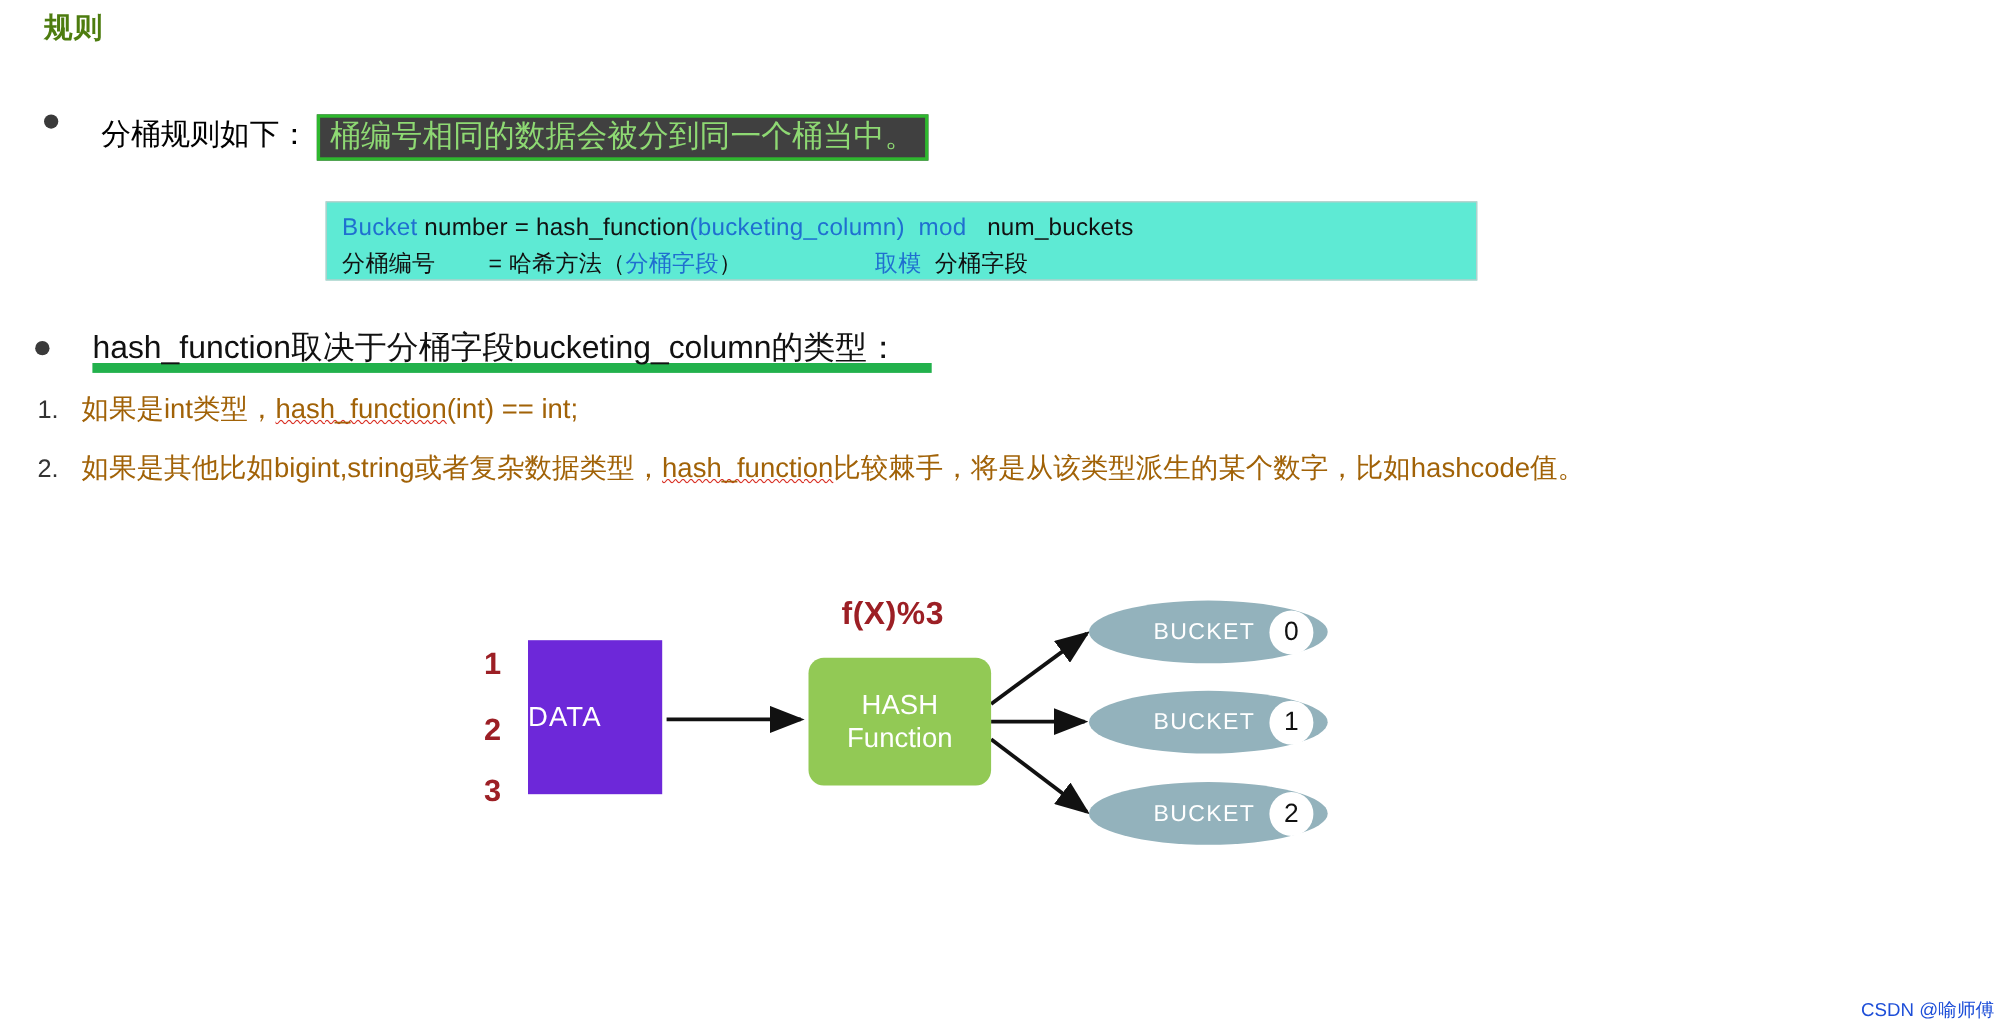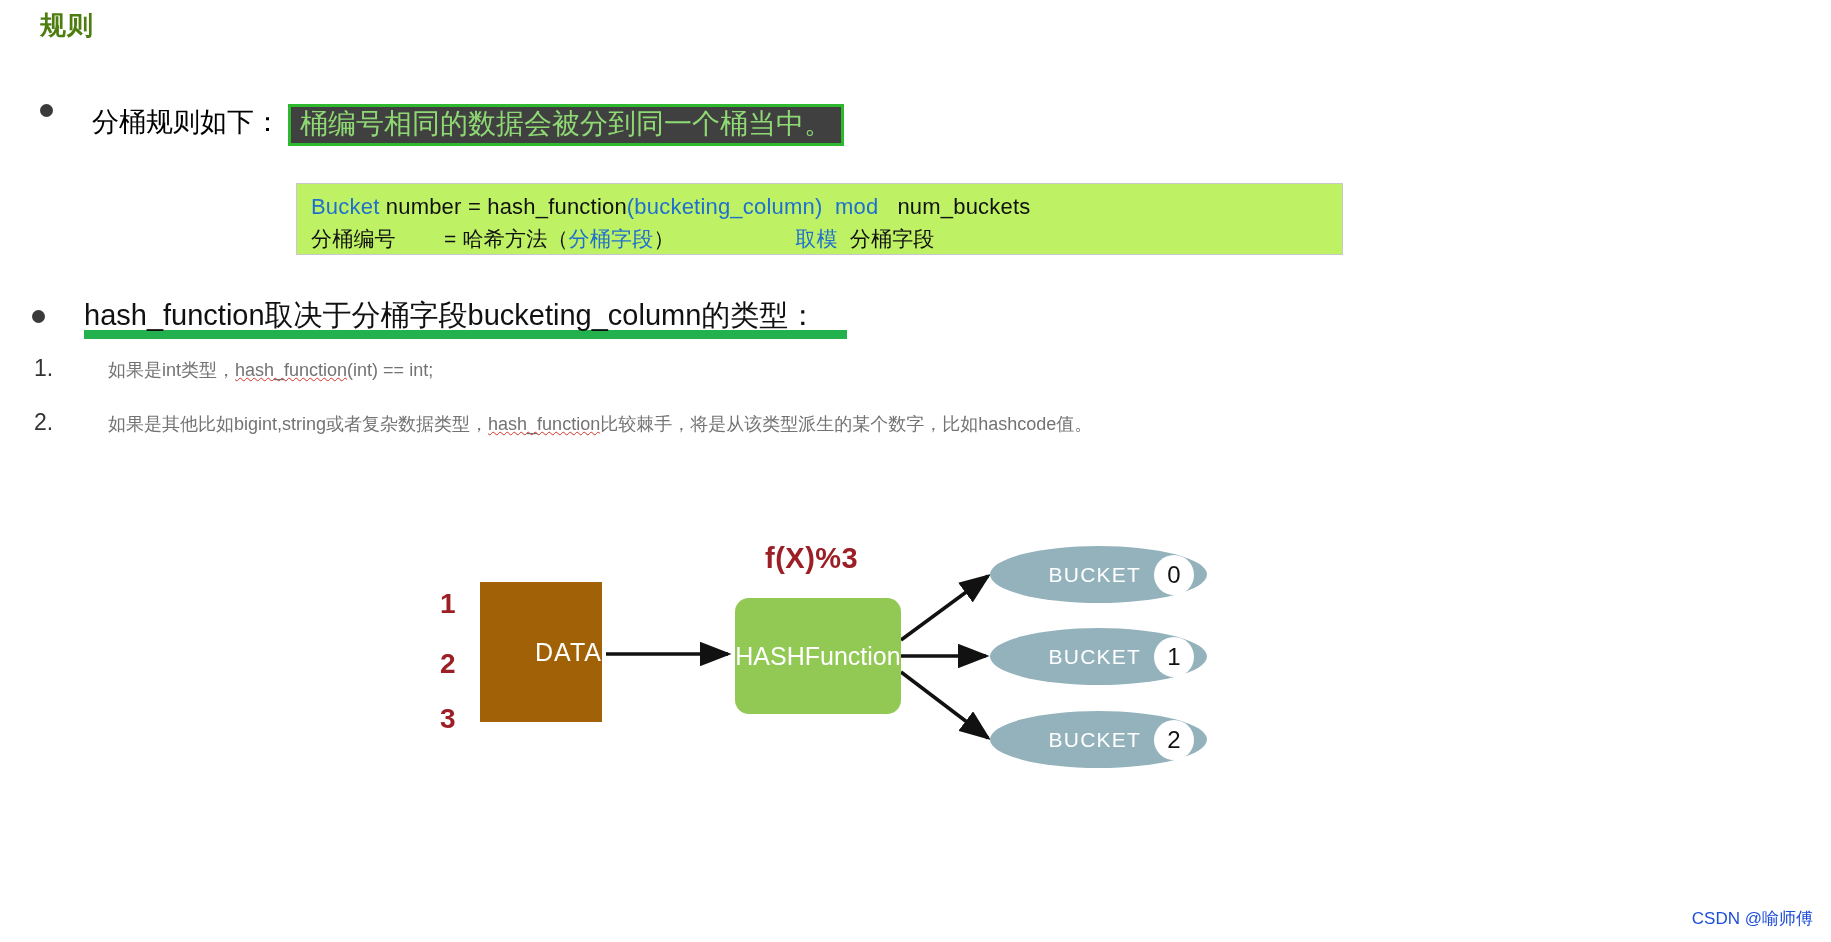--- a/index.html
+++ b/index.html
@@ -62,21 +62,21 @@
     white-space: nowrap;
   }
 
   
   #formula-box {
     position: absolute;
     left: 296px;
     top: 183px;
     width: 1047px;
     height: 72px;
-    background: #bef264;
+    background: #5eead4;
     border: 1px solid #c8c8c8;
     box-sizing: border-box;
   }
   .formula-line {
     position: absolute;
     left: 14px;
     white-space: pre;
     font-family: "Liberation Sans", "DejaVu Sans", sans-serif;
   }
   #formula-line-1 {
@@ -131,23 +131,23 @@
   }
   #num-row-1 { top: 355px; }
   #num-row-2 { top: 409px; }
   .num-marker {
     font-size: 23px;
     color: #333;
     width: 28px;
     flex: 0 0 auto;
   }
   .num-text {
-    margin-left: 46px;
-    font-size: 18px;
-    color: #737373;
+    margin-left: 12px;
+    font-size: 25px;
+    color: #a16207;
   }
   .squiggle {
     text-decoration: underline;
     text-decoration-color: #d93025;
     text-decoration-style: wavy;
     text-decoration-thickness: 1px;
   }
 
   
   #diagram {
@@ -175,41 +175,41 @@
   #data-num-1 { left: 20px; top: 68px; }
   #data-num-2 { left: 20px; top: 128px; }
   #data-num-3 { left: 20px; top: 183px; }
 
   #data-box {
     position: absolute;
     left: 60px;
     top: 62px;
     width: 122px;
     height: 140px;
-    background: #a16207;
-    display: flex;
-    align-items: center;
-    justify-content: flex-end;
+    background: #6d28d9;
+    display: flex;
+    align-items: center;
+    justify-content: flex-start;
   }
   #data-box-label {
     color: #ffffff;
     font-size: 25px;
     letter-spacing: 1px;
   }
 
   #hash-box {
     position: absolute;
     left: 315px;
     top: 78px;
     width: 166px;
     height: 116px;
     background: #92c955;
     border-radius: 14px;
     display: flex;
-    flex-direction: row;
+    flex-direction: column;
     align-items: center;
     justify-content: center;
     line-height: 1.22;
   }
   .hash-line {
     color: #ffffff;
     font-size: 25px;
   }
 
   #arrow-svg {

